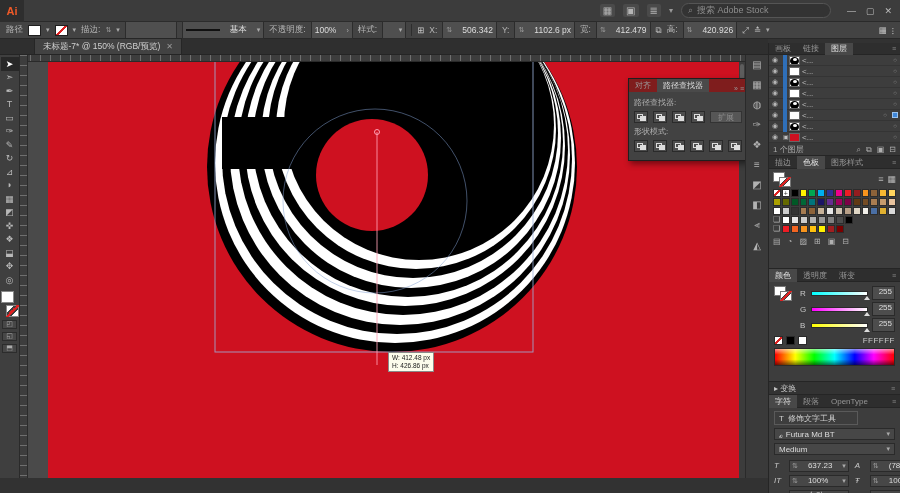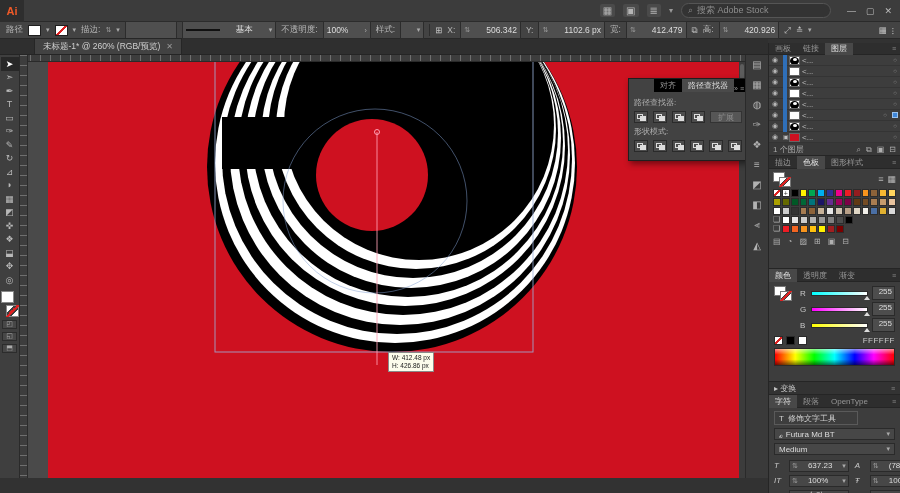--- a/index.html
+++ b/index.html
@@ -23,21 +23,21 @@
 
   
   .controlbar { position:absolute; left:0; top:22px; width:900px; height:17px; background:#434343;
                 border-bottom:1px solid #282828; display:flex; align-items:center; gap:5px;
                 padding:0 6px; font-size:8.5px; color:#c4c4c4; white-space:nowrap; }
   .cb-sep { width:1px; height:12px; background:#2d2d2d; }
   .swatch { width:13px; height:11px; border:1px solid #1f1f1f; background:#fff; position:relative; }
   .swatch.none-sw { background:linear-gradient(135deg,#fff 42%,#d22 42%,#d22 58%,#fff 58%); }
   .caret { font-size:7px; color:#aaa; }
   .cb-field { background:#4f4f4f; border:1px solid #2c2c2c; height:12px; display:flex;
-              align-items:center; padding:8px 3px; gap:16px; color:#ddd; }
+              align-items:center; padding:8px 3px; gap:10px; color:#ddd; }
   .cb-label { color:#b5b5b5; }
   .stroke-line { width:34px; height:2px; background:#111; }
   .stepper { font-size:7px; color:#999; }
 
   
   .tabbar { position:absolute; left:0; top:39px; width:768px; height:16px; background:#2f2f2f;
             border-bottom:1px solid #252525; display:flex; align-items:flex-end; }
   .doc-tab { margin-left:34px; height:16px; background:#424242; border:1px solid #262626; border-bottom:none;
              display:flex; align-items:center; gap:6px; padding:0 8px; color:#cfcfcf; font-size:8.5px; }
   .doc-close { color:#999; font-size:8px; }
@@ -68,21 +68,21 @@
              border-right:1px solid #2a2a2a; z-index:6;
              background-image:repeating-linear-gradient(180deg,#6f6f6f 0 1px,transparent 1px 10px); }
   .vscroll { position:absolute; right:0; top:7px; width:6px; height:416px; background:#3c3c3c; z-index:7; }
   .vscroll .thumb { margin:2px 1px; width:4px; height:90px; background:#5d5d5d; border-radius:2px; }
   .meas-tip { position:absolute; left:368px; top:297px; z-index:9; background:#fdfdec; border:1px solid #8a8a8a;
               color:#1a1a1a; font-size:6.5px; line-height:8px; padding:1px 3px; white-space:nowrap; }
 
   
   .pf-panel { position:absolute; left:608px; top:23px; width:120px; z-index:10; background:#424242;
               border:1px solid #1f1f1f; box-shadow:2px 3px 6px rgba(0,0,0,.45); font-size:8px; }
-  .pf-tabs { display:flex; align-items:flex-end; background:#000000; height:13px;margin-left:25px; }
+  .pf-tabs { display:flex; align-items:flex-end; background:#7f1d1d; height:13px; }
   .pf-tab { padding:0 6px; line-height:13px; color:#9a9a9a; }
   .pf-tab.active { background:#4a4a4a; color:#ddd; }
   .pf-tabs .pf-menu { margin-left:auto; color:#999; font-size:7px; padding-right:3px; }
   .pf-body { padding:3px 5px 5px; }
   .pf-sec { color:#b0b0b0; margin:2px 0 3px; }
   .pf-row { display:flex; gap:5px; align-items:center; margin-bottom:3px; }
   .pf-btn { width:14px; height:12px; background:#4d4d4d; border:1px solid #2a2a2a; position:relative; }
   .pf-btn i { position:absolute; left:2px; top:2px; width:6px; height:5px; border:1px solid #ddd; }
   .pf-btn b { position:absolute; left:5px; top:4px; width:6px; height:5px; background:#ddd; border:1px solid #ddd; }
   .pf-expand { margin-left:auto; width:32px; height:12px; background:#565656; border:1px solid #333;
@@ -256,21 +256,21 @@
       </span>
     <span>⤢</span>
     <span>≛</span>
       <span class="caret">▾</span>
     <span style="margin-left:auto">▦</span>
     <span>⁝</span>
   </div>
 
   <div class="tabbar">
     <div class="doc-tab">
-      <span>未标题-1* @ 260% (RGB/预览)</span>
+      <span>未标题-7* @ 150% (RGB/预览)</span>
       <span class="doc-close">✕</span>
     </div>
   </div>
 
   <div class="tools" id="tool-col">
       <div class="tool active">➤</div>
       <div class="tool">➣</div>
       <div class="tool">✒</div>
       <div class="tool">T</div>
       <div class="tool">▭</div>

